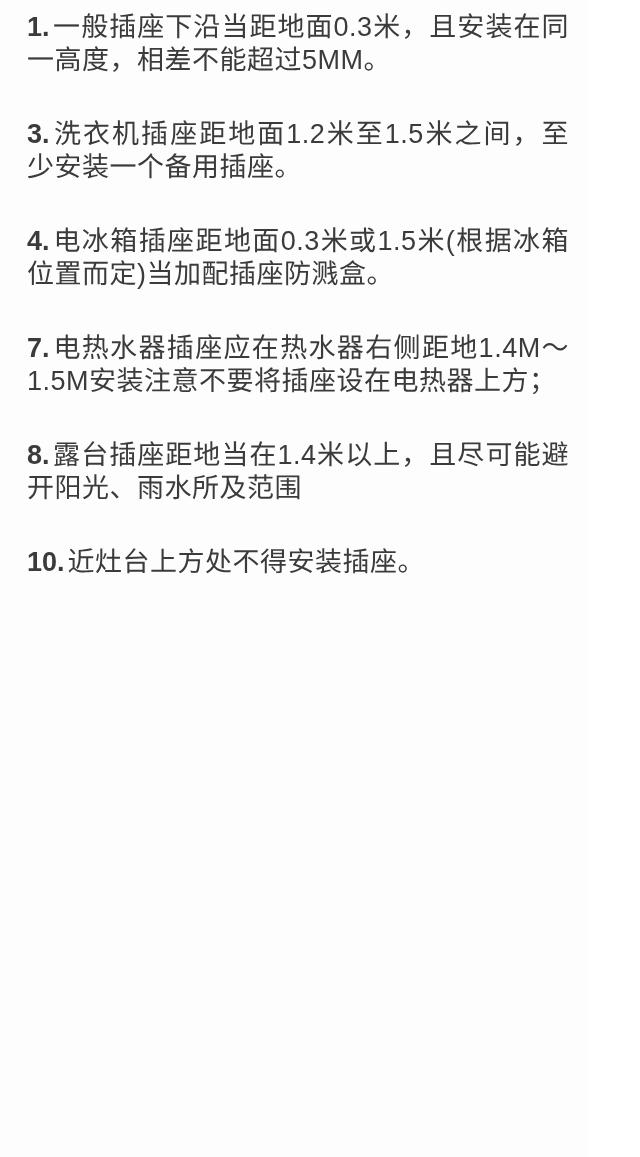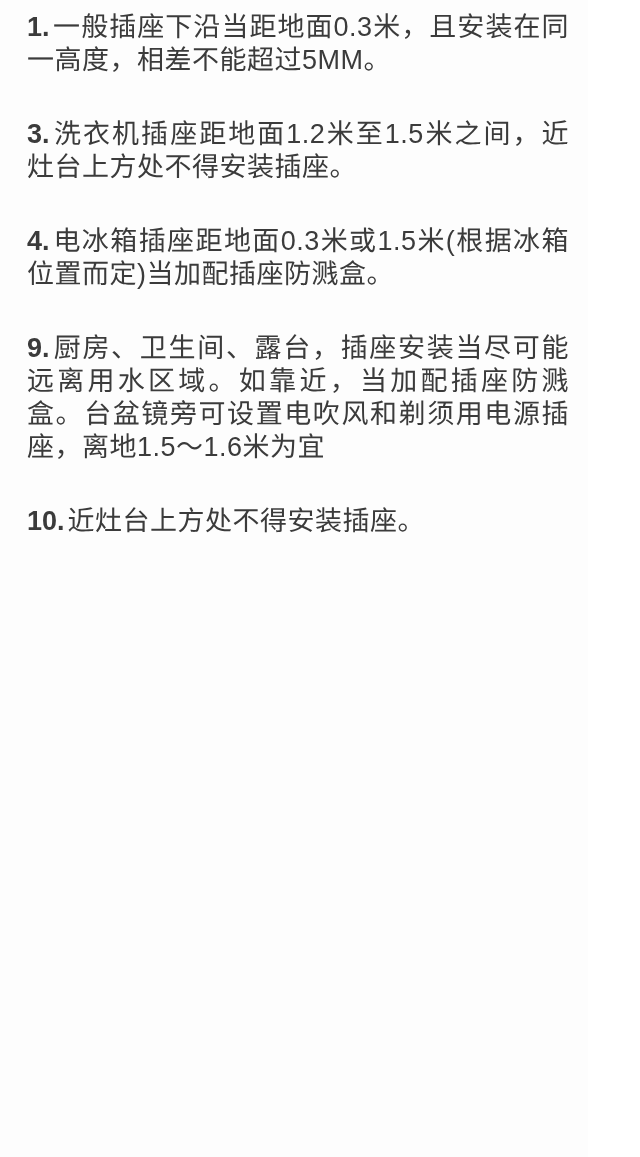--- a/index.html
+++ b/index.html
@@ -35,25 +35,26 @@
   }
 </style>
 </head>
 <body>
 
 <div class="page">
 
   <p class="item"><strong class="num">1.</strong><span class="txt">一般插座下沿当距地面0.3米，且安装在同一高度，相差不能超过5MM。</span></p>
 
 
-  <p class="item"><strong class="num">3.</strong><span class="txt">洗衣机插座距地面1.2米至1.5米之间，近灶台上方处不得安装插座。</span></p>
+  <p class="item"><strong class="num">3.</strong><span class="txt">洗衣机插座距地面1.2米至1.5米之间，至少安装一个备用插座。</span></p>
 
   <p class="item"><strong class="num">4.</strong><span class="txt">电冰箱插座距地面0.3米或1.5米(根据冰箱位置而定)当加配插座防溅盒。</span></p>
 
 
 
+  <p class="item"><strong class="num">7.</strong><span class="txt">电热水器插座应在热水器右侧距地1.4M～1.5M安装注意不要将插座设在电热器上方；</span></p>
 
+  <p class="item"><strong class="num">8.</strong><span class="txt">露台插座距地当在1.4米以上，且尽可能避开阳光、雨水所及范围</span></p>
 
-  <p class="item"><strong class="num">9.</strong><span class="txt">厨房、卫生间、露台，插座安装当尽可能远离用水区域。如靠近，当加配插座防溅盒。台盆镜旁可设置电吹风和剃须用电源插座，离地1.5～1.6米为宜</span></p>
 
   <p class="item"><strong class="num">10.</strong><span class="txt">近灶台上方处不得安装插座。</span></p>
 
 </div>
 
 </body></html>

